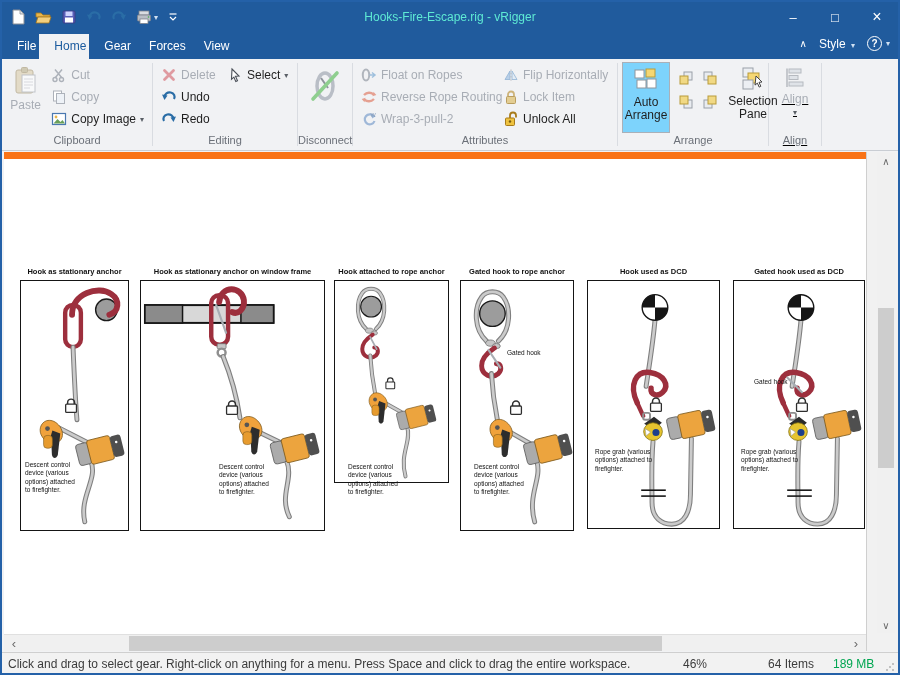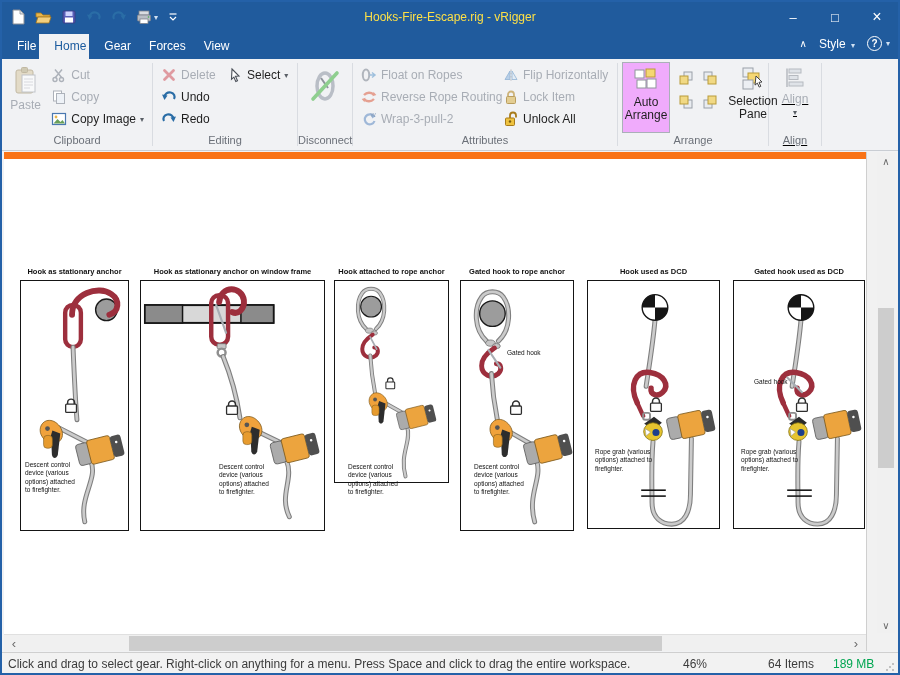--- a/index.html
+++ b/index.html
@@ -3,21 +3,21 @@
 <meta charset="utf-8">
 <style>
   html,body{margin:0;padding:0;background:#888;}
   *{box-sizing:border-box;font-family:"Liberation Sans",sans-serif;}
   .window{position:relative;width:900px;height:675px;background:#f1f2f4;border:2px solid #2461a8;overflow:hidden;}
 
   
   .titlebar{position:absolute;left:0;top:0;width:896px;height:30px;background:#205b9d;display:flex;align-items:center;}
   .qat{display:flex;align-items:center;gap:9px;padding-left:8px;}
   .qat .qbtn{display:flex;align-items:center;height:22px;cursor:default;}
-  .title{position:absolute;left:0;right:0;text-align:center;color:#fde047;font-size:12px;pointer-events:none;}
+  .title{position:absolute;left:0;right:0;text-align:center;color:#5eead4;font-size:12px;pointer-events:none;}
   .winbtns{position:absolute;right:0;top:0;display:flex;height:30px;}
   .winbtn{width:42px;height:30px;color:#fff;display:flex;align-items:center;justify-content:center;font-size:13px;}
   .ddw{color:#cfe0f2;font-size:8px;margin-left:2px;}
 
   
   .tabrow{position:absolute;left:0;top:30px;width:896px;height:27px;background:#205b9d;display:flex;align-items:flex-end;}
   .tab{padding:5px 3px 6px 15px;color:#fff;font-size:12px;}
   .tab.active{background:#f1f2f4;color:#1a5a9e;}
   .tabrow-right{position:absolute;right:8px;top:34px;display:flex;align-items:center;gap:12px;color:#fff;font-size:12px;}
   .helpcirc{width:15px;height:15px;border:1.5px solid #fff;border-radius:50%;display:flex;align-items:center;justify-content:center;font-size:10px;font-weight:bold;color:#fff;}
@@ -29,21 +29,21 @@
   .rg-label{height:17px;text-align:center;font-size:11px;color:#6b7078;line-height:15px;}
   .vsep{width:1px;background:#d9dce1;margin:4px 0;}
   .col{display:flex;flex-direction:column;justify-content:flex-start;}
   .smbtn{display:flex;align-items:center;height:22px;padding:0 4px;font-size:12px;color:#1f1f1f;white-space:nowrap;}
   .smbtn .sic{width:16px;height:16px;margin-right:4px;flex:0 0 auto;}
   .smbtn.dis{color:#a8adb5;}
   .dd{font-size:8px;color:#5a5f66;margin-left:4px;}
   .bigbtn{display:flex;flex-direction:column;align-items:center;justify-content:flex-start;padding:4px 3px 1px 3px;font-size:12px;color:#1f1f1f;text-align:center;line-height:13px;}
   .bigbtn.dis{color:#a8adb5;}
   .bigbtn .blabel{margin-top:3px;}
-  .bigbtn.pressed{background:#f0abfc;border:1px solid #aab0b8;}
+  .bigbtn.pressed{background:#7dd3fc;border:1px solid #aab0b8;}
   .grid2x2{display:grid;grid-template-columns:20px 20px;grid-template-rows:20px 20px;gap:4px;padding:6px 4px;}
   .gbtn{display:flex;align-items:center;justify-content:center;}
 
   
   .canvas{position:absolute;left:2px;top:150px;width:862px;height:482px;background:#fff;border-top:7px solid #f97316;}
   .right-strip{position:absolute;left:864px;top:150px;width:32px;height:499px;background:#f1f1f1;border-left:1px solid #cfcfcf;}
   .vscroll{position:absolute;left:875px;top:151px;width:18px;height:480px;background:#f0f0f0;}
   .vthumb{position:absolute;left:1px;top:155px;width:16px;height:160px;background:#cdcdcd;}
   .sarrow{position:absolute;color:#6a6a6a;font-size:10px;width:16px;height:16px;display:flex;align-items:center;justify-content:center;}
   .hscroll{position:absolute;left:2px;top:632px;width:862px;height:17px;background:#f0f0f0;border-top:1px solid #e0e0e0;}

